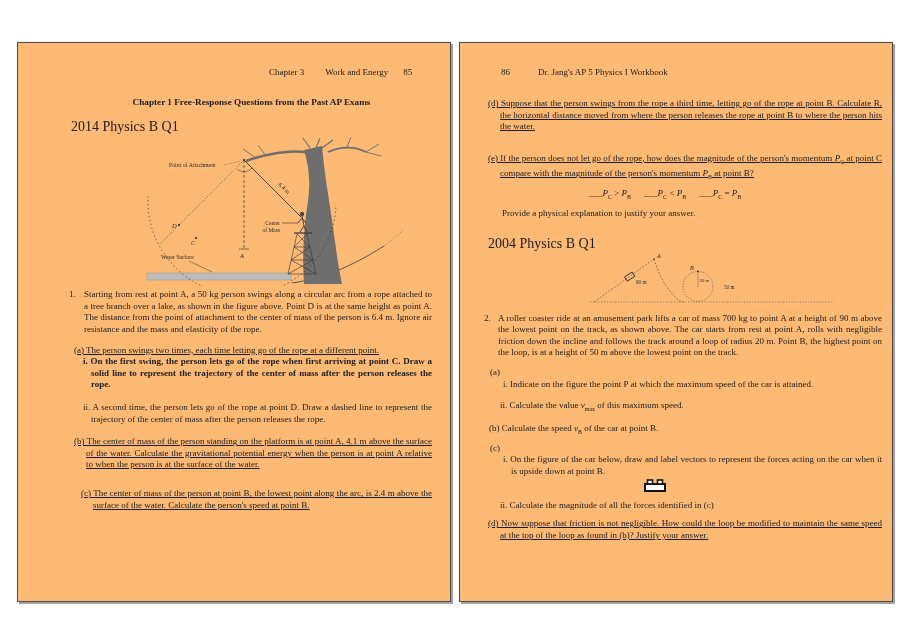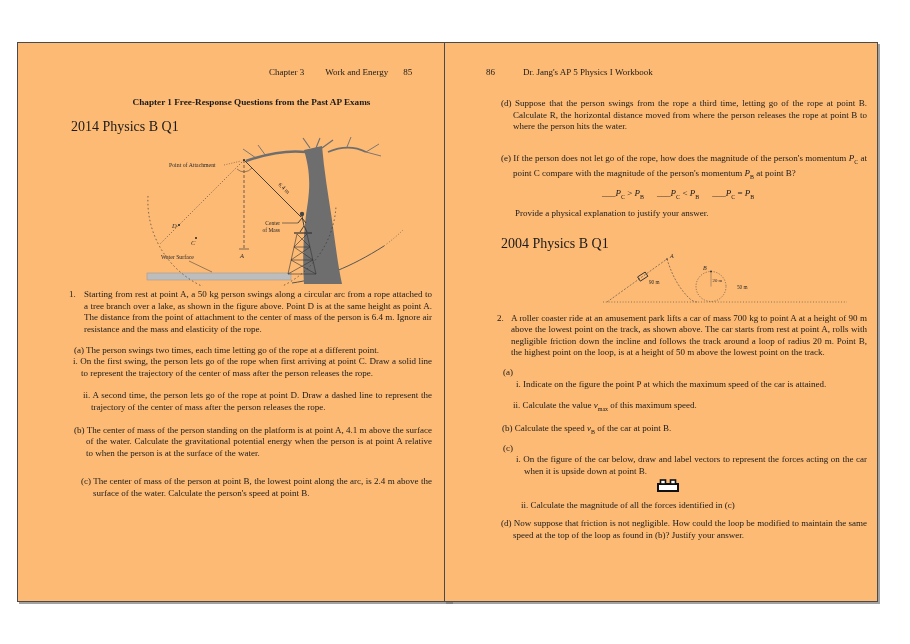--- a/index.html
+++ b/index.html
@@ -2,61 +2,61 @@
 <html><head>
 <meta charset="utf-8">
 <style>
   * { margin:0; padding:0; box-sizing:border-box; }
   html,body { width:910px; height:644px; background:#ffffff; overflow:hidden;
               font-family:"Liberation Serif", serif; color:#1b1b1b; }
   .canvas { position:relative; width:910px; height:644px; }
   .page { position:absolute; top:42px; width:434px; height:560px; background:#fdba74;
           border:1px solid #4a4a4a; box-shadow:2px 2px 0 rgba(110,110,110,.65); }
   .page-left  { left:17px;  padding:0 18px 0 53px; }
-  .page-right { left:444px; padding:0 10px 0 56px; }
+  .page-right { left:459px; padding:0 10px 0 28px; }
   .hdr { position:absolute; top:24px; font-size:9px; white-space:nowrap; display:flex; }
   .hdr-left  { left:251px; }
   .hdr-right { left:41px; }
   .hdr span { display:inline-block; }
   .gap7  { margin-left:21px; }
   .gap15 { margin-left:15px; }
   .gap28 { margin-left:28px; }
   p, .txt { font-size:9px; line-height:11.6px; text-align:justify; }
   .title { margin-top:54px; font-weight:bold; font-size:9.2px; text-align:center; }
   .exam-label { font-size:14px; }
   .exam1 { margin-top:12px; }
   .exam2 { margin-top:18px; }
   .fig1 { display:block; margin-top:4px; margin-left:25px; }
   .fig2 { display:block; margin-top:0; margin-left:100px; }
   .qitem { position:relative; margin-top:3px; }
   .qitem .qnum { position:absolute; left:-2px; top:0; font-size:9px; }
   .qitem2 .qnum { left:-4px; }
   .qitem .stem { padding-left:13px; }
   .qitem2 .stem { padding-left:10px; }
-  .hang12 { padding-left:12px; text-indent:-12px; }
+  .hang12 { padding-left:12px; text-indent:-12px;text-decoration:underline; }
   .hang8  { padding-left:8px;  text-indent:-8px; }
   .pa   { margin-top:9px;  margin-left:3px; }
-  .pai  { margin-top:0;    margin-left:2px; }
+  .pai  { margin-top:0;    margin-left:12px;font-weight:bold; }
   .paii { margin-top:11px; margin-left:12px; }
   .pb   { margin-top:11px; margin-left:3px; }
   .pc   { margin-top:17px; margin-left:10px; }
   .rd   { margin-top:55px; }
   .re   { margin-top:20px; }
   .opt-row { margin-top:3px; margin-left:101px; display:flex; gap:13px; font-size:9px; line-height:12px; }
   .opt i, .var { font-style:italic; }
   sub { font-size:6px; }
   .provide { margin-top:6px; margin-left:14px; }
   .q2a   { margin-top:8px; margin-left:2px; }
   .q2ai  { margin-top:0;  margin-left:15px; }
   .q2aii { margin-top:10px; margin-left:12px; }
   .q2b   { margin-top:7px; margin-left:1px; }
   .q2c   { margin-top:5px; margin-left:2px; }
   .q2ci  { margin-top:0;  margin-left:15px; }
   .caricon { display:block; margin-top:0; margin-left:155px; }
-  .q2cii { margin-top:7px; margin-left:20px; }
+  .q2cii { margin-top:7px; margin-left:12px; }
   .q2d   { margin-top:7px; }
   svg text { font-family:"Liberation Serif", serif; fill:#2a2a2a; }
 </style>
 </head>
 <body>
 
 <div class="canvas">
 
   <div class="page page-left">
     <div class="hdr hdr-left">

